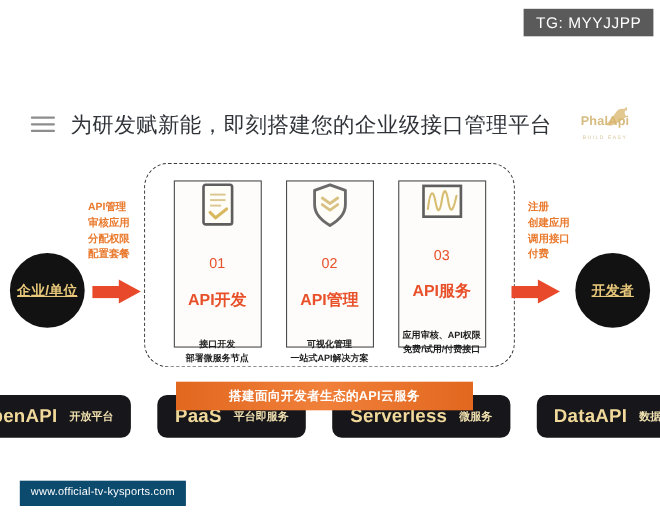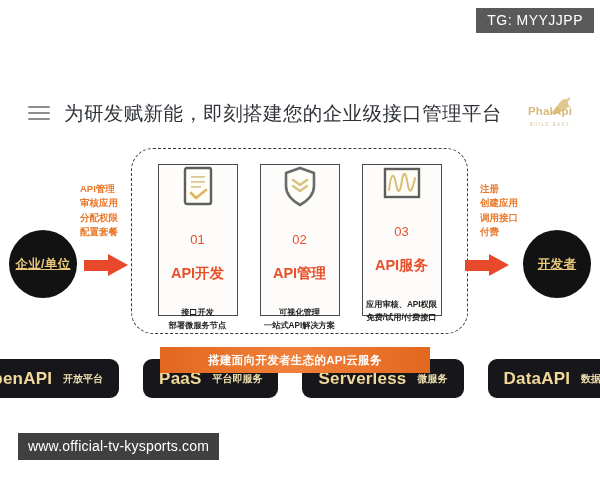--- a/index.html
+++ b/index.html
@@ -25,23 +25,23 @@
     font-size: 14px;
     letter-spacing: .5px;
     padding: 5px 11px 6px 11px;
     line-height: 1;
     z-index: 50;
   }
   .wm-bottom {
     position: absolute;
     left: 18px;
     bottom: 20px;
-    background: #404040;
+    background: #0c4a6e;
     color: #ffffff;
-    font-size: 14px;
+    font-size: 10px;
     padding: 6px 10px 7px 10px;
     line-height: 1;
     letter-spacing: .2px;
     z-index: 50;
   }
 
   
   .header {
     position: absolute;
     left: 0;

